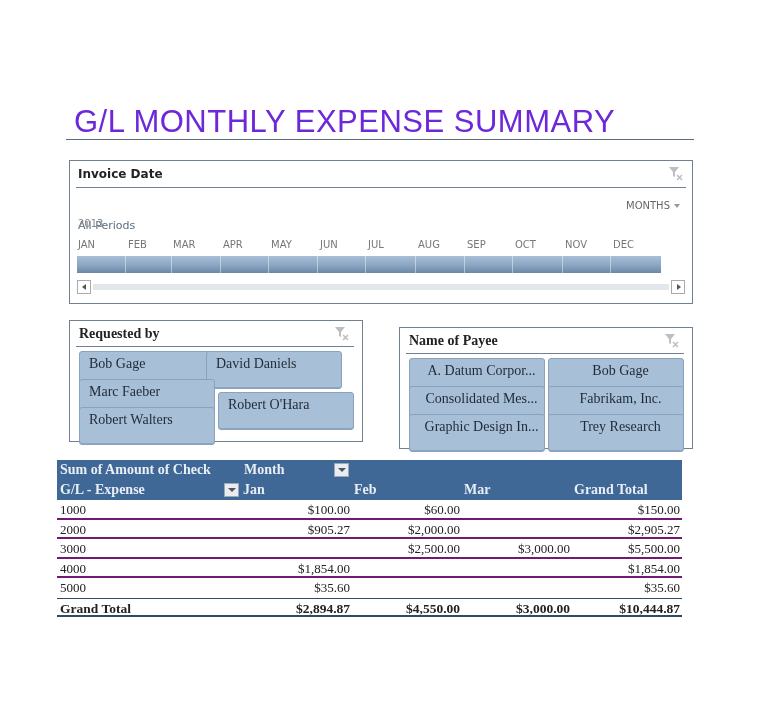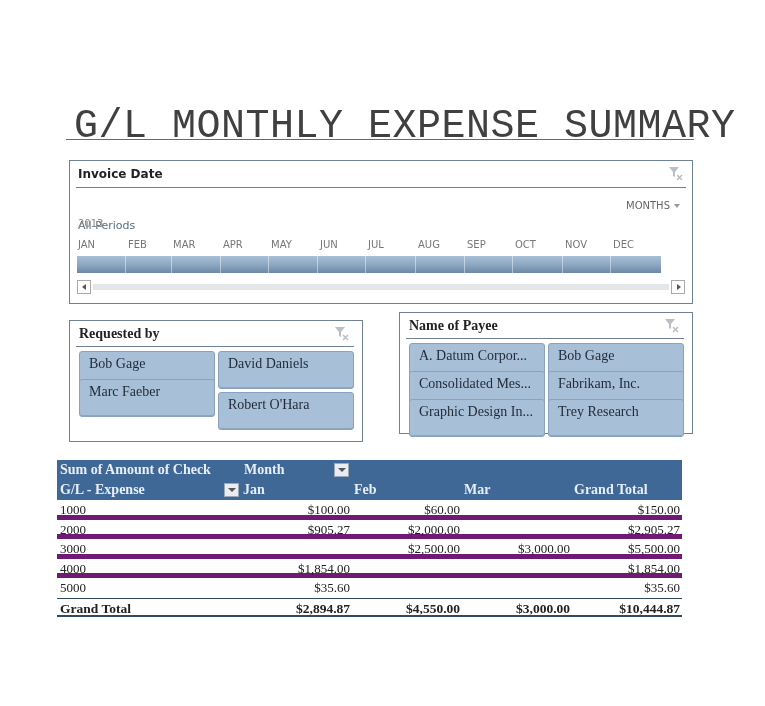--- a/index.html
+++ b/index.html
@@ -1,18 +1,18 @@
 <!DOCTYPE html>
 <html><head>
 <meta charset="utf-8">
 <style>
   * { box-sizing: border-box; margin: 0; padding: 0; }
   body { width: 765px; height: 706px; background: #ffffff; position: relative; overflow: hidden; font-family: "Liberation Serif", serif; color: #1f2a36; }
 
-  .title { position: absolute; left: 74px; top: 104px; font-family: Liberation Mono, monospace; font-size: 40px; color: #404040; letter-spacing: 0.5px; font-weight: normal; }
+  .title { position: absolute; left: 74px; top: 104px; font-family: Liberation Sans, sans-serif; font-size: 31px; color: #6d28d9; letter-spacing: 0.5px; font-weight: normal; }
   .title-rule { position: absolute; left: 66px; top: 139px; width: 628px; height: 1px; background: #5a6e80; }
 
   .slicer { position: absolute; border: 1px solid #6f8193; background: #fff; }
   .filter-icon { position: absolute; width: 16px; height: 16px; }
 
   
   .timeline { left: 69px; top: 160px; width: 624px; height: 144px; }
   .timeline .header { position: absolute; left: 8px; top: 6px; font-family: "DejaVu Sans", sans-serif; font-size: 12px; font-weight: bold; color: #222; }
   .timeline .hrule { position: absolute; left: 6px; top: 26px; width: 610px; height: 1px; background: #6f8193; }
   .timeline .periods { position: absolute; left: 8px; top: 34px; font-family: "DejaVu Sans", sans-serif; font-size: 11px; color: #5a6e80; margin-top: 24px; }
@@ -29,29 +29,29 @@
   .scroll .btn.l { left: 0; }
   .scroll .btn.r { right: 0; }
   .scroll .btn .tri-l { position: absolute; left: 4px; top: 3px; width: 0; height: 0; border-top: 3px solid transparent; border-bottom: 3px solid transparent; border-right: 4px solid #555; }
   .scroll .btn .tri-r { position: absolute; left: 5px; top: 3px; width: 0; height: 0; border-top: 3px solid transparent; border-bottom: 3px solid transparent; border-left: 4px solid #555; }
 
   
   .item-slicer .header { position: absolute; left: 9px; top: 5px; font-family: "Liberation Serif", serif; font-size: 14px; font-weight: bold; color: #222; }
   .item-slicer .hrule { position: absolute; left: 6px; top: 25px; height: 1px; background: #6f8193; }
   .chip { position: absolute; width: 136px; height: 38px; background: #a8bfd8; border: 1px solid #8aa2bd; border-radius: 3px; font-family: "Liberation Serif", serif; font-size: 14px; color: #1f2a36; padding: 4px 0 0 9px; white-space: nowrap; overflow: hidden; box-shadow: inset 0 -1px 0 #8ea6c0; }
   .requested { left: 69px; top: 320px; width: 294px; height: 122px; }
-  .payee { left: 399px; top: 312px; width: 294px; height: 122px; }
+  .payee { left: 399px; top: 327px; width: 294px; height: 122px; text-align: center; }
 
   
   .pivot { position: absolute; left: 57px; top: 460px; width: 625px; }
   .pivot .hdr { background: #3f6896; color: #e8eef5; font-family: "Liberation Serif", serif; font-weight: bold; font-size: 14px; height: 40px; position: relative; }
   .pivot .hdr span { position: absolute; }
   .dd { position: absolute; width: 15px; height: 14px; background: #e9edf2; border: 1px solid #9aa8b8; }
   .dd::after { content: ""; position: absolute; left: 3px; top: 4px; border-left: 4px solid transparent; border-right: 4px solid transparent; border-top: 4px solid #555; }
-  .row { position: relative; height: 19.5px; border-bottom: 5px solid #701a75; font-family: "Liberation Serif", serif; font-size: 13px; color: #222; }
+  .row { position: relative; height: 19.5px; border-bottom: 2px solid #701a75; font-family: "Liberation Serif", serif; font-size: 13px; color: #222; }
   .row span { position: absolute; top: 2px; }
   .row .c0 { left: 3px; }
   .row .c1 { right: 332px; }
   .row .c2 { right: 222px; }
   .row .c3 { right: 112px; }
   .row .c4 { right: 2px; }
   .row.total { font-weight: bold; border-top: 1px solid #2f4a63; border-bottom: 2px solid #2f4a63; font-size: 13.5px; }
 </style>
 </head>
 <body>
@@ -108,23 +108,24 @@
 </div>
 
 <div class="slicer item-slicer requested">
   <div class="header">Requested by</div>
   <svg class="filter-icon" style="right:12px; top:4px;" viewBox="0 0 16 16">
     <path d="M1 2 H11 L7 7 V12 L5 11 V7 Z" fill="#b9bfc5"></path>
     <path d="M9 10 L14 15 M14 10 L9 15" stroke="#b9bfc5" stroke-width="1.5"></path>
   </svg>
   <div class="hrule" style="width:278px"></div>
   <div class="chip" style="left:9px; top:30px">Bob Gage</div>
-  <div class="chip" style="left:148px; top:30px">David Daniels</div>
+  <div class="chip" style="left:136px; top:30px">David Daniels</div>
   <div class="chip" style="left:9px; top:58px">Marc Faeber</div>
   <div class="chip" style="left:148px; top:71px">Robert O'Hara</div>
+  <div class="chip" style="left:9px; top:86px">Robert Walters</div>
 </div>
 
 <div class="slicer item-slicer payee">
   <div class="header">Name of Payee</div>
   <svg class="filter-icon" style="right:12px; top:4px;" viewBox="0 0 16 16">
     <path d="M1 2 H11 L7 7 V12 L5 11 V7 Z" fill="#b9bfc5"></path>
     <path d="M9 10 L14 15 M14 10 L9 15" stroke="#b9bfc5" stroke-width="1.5"></path>
   </svg>
   <div class="hrule" style="width:278px"></div>
   <div class="chip" style="left:9px; top:30px">A. Datum Corpor...</div>

